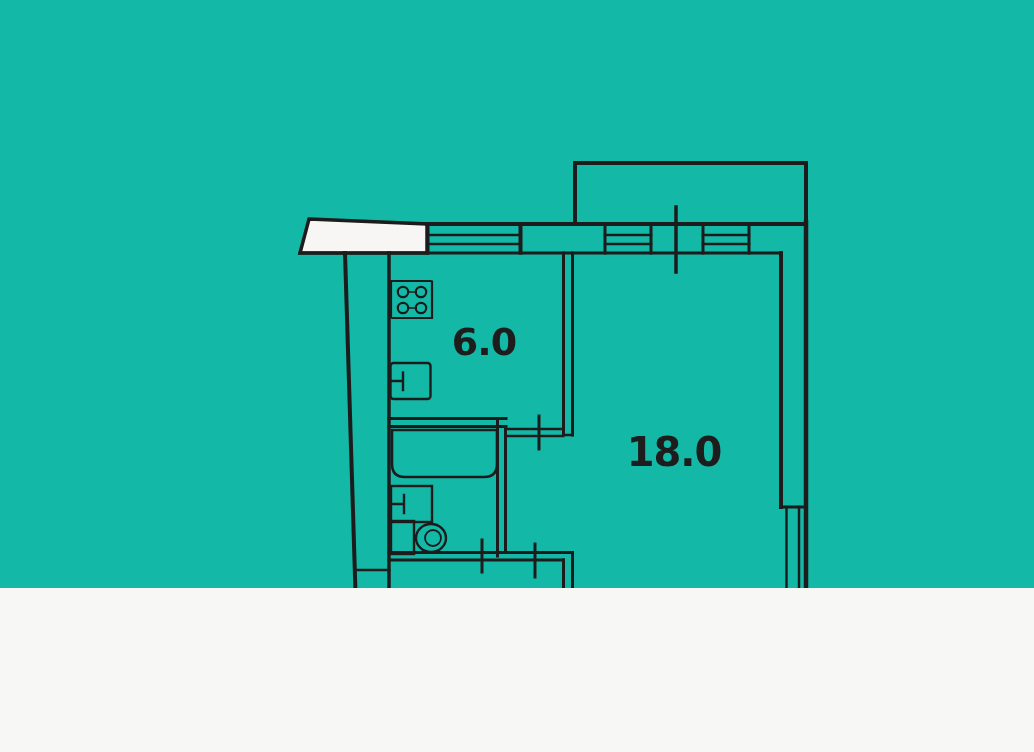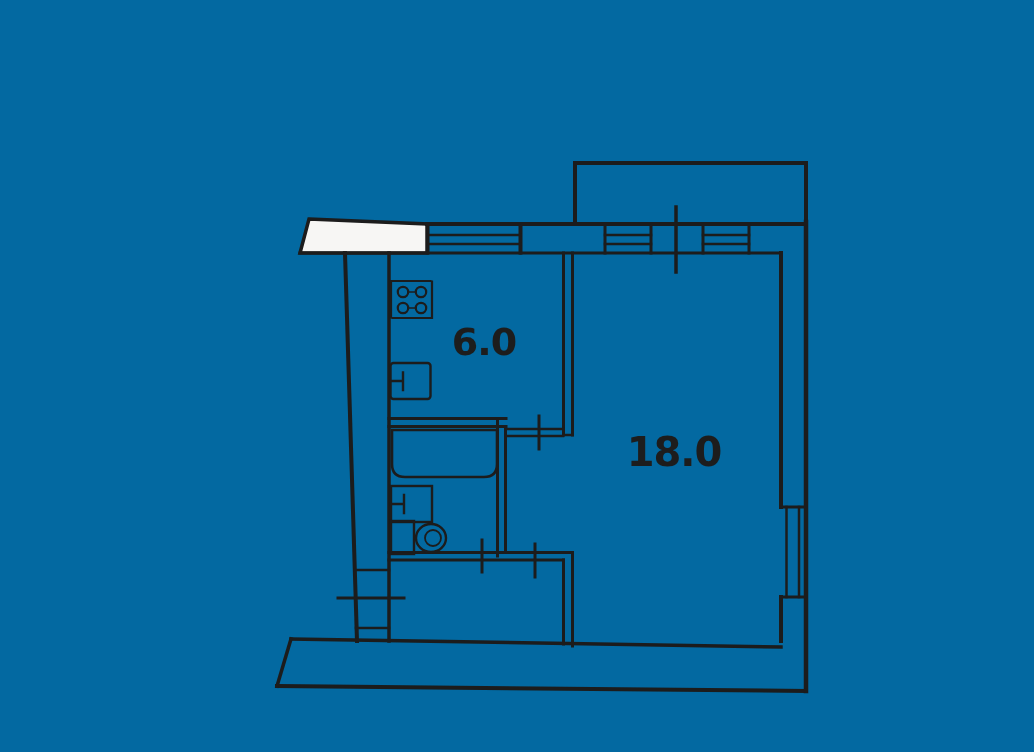--- a/index.html
+++ b/index.html
@@ -4,22 +4,22 @@
 <style>
   html, body {
     margin: 0;
     padding: 0;
     background: #f7f7f6;
     font-family: "DejaVu Sans", "Liberation Sans", sans-serif;
   }
   .page {
     position: relative;
     width: 1034px;
-    height: 752px;
-    background: #0369a1;
+    height: 588px;
+    background: #14b8a6;
     overflow: hidden;
   }
   svg { display: block; }
   .area-label {
     font-family: "DejaVu Sans", "Liberation Sans", sans-serif;
     font-weight: 700;
     fill: #1d1d1d;
     letter-spacing: -1px;
   }
 </style>

